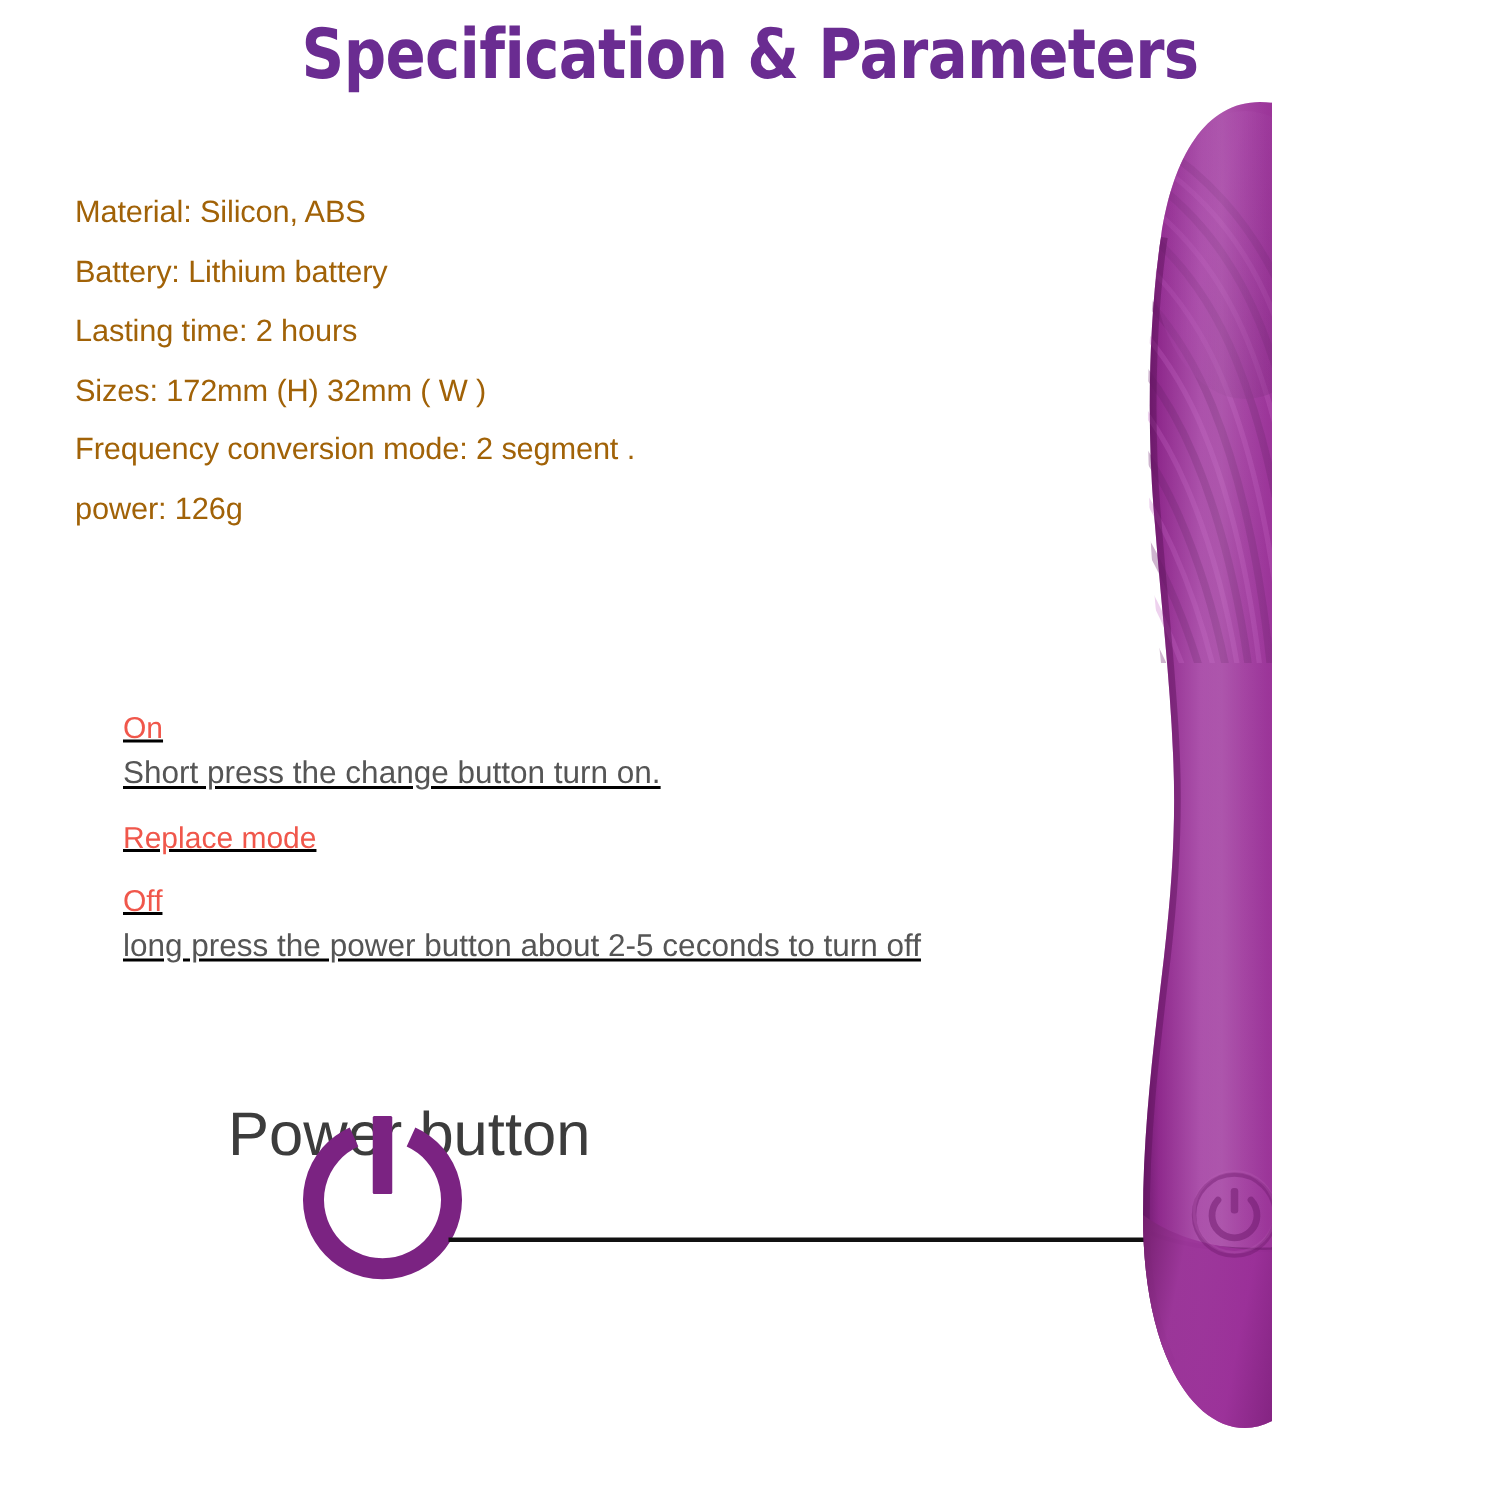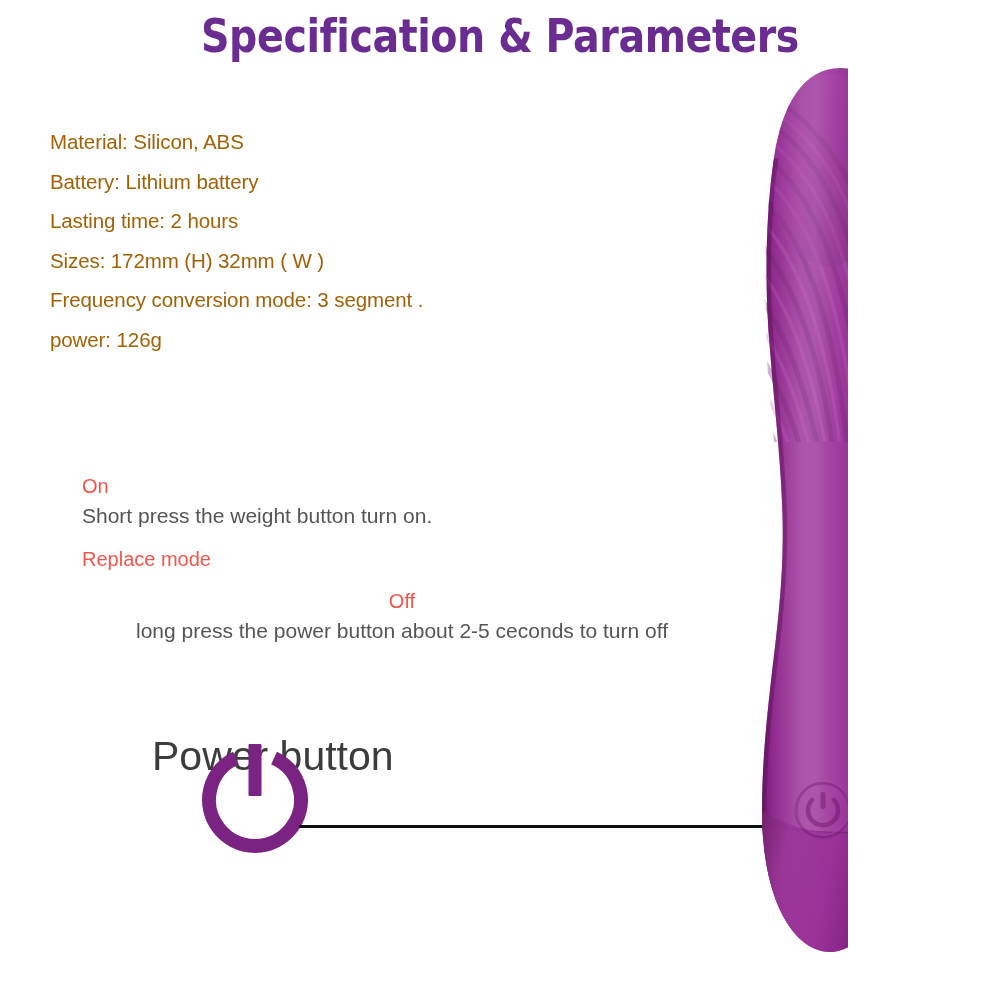--- a/index.html
+++ b/index.html
@@ -51,25 +51,26 @@
     white-space: nowrap;
     letter-spacing: -0.1px;
   }
 
   
   .instructions {
     position: absolute;
     left: 82px;
     top: 472px;
     width: 640px;
+    text-decoration: underline;
   }
   .instr-block {
     margin-bottom: 14px;
   }
-  .instr-block:last-child { margin-bottom: 0; text-align: center; }
+  .instr-block:last-child { margin-bottom: 0; }
   .instr-heading {
     color: #F0574B;
     font-size: 20px;
     line-height: 28px;
     white-space: nowrap;
   }
   .instr-body {
     color: #555555;
     font-size: 21px;
     line-height: 31px;
@@ -116,28 +117,28 @@
 
 <div id="page">
 
   <div class="page-title">Specification &amp; Parameters</div>
 
   <div class="spec-list">
     <div class="spec-line">Material: Silicon, ABS</div>
     <div class="spec-line">Battery: Lithium battery</div>
     <div class="spec-line">Lasting time: 2 hours</div>
     <div class="spec-line">Sizes: 172mm (H) 32mm ( W )</div>
-    <div class="spec-line">Frequency conversion mode: 3 segment .</div>
+    <div class="spec-line">Frequency conversion mode: 2 segment .</div>
     <div class="spec-line">power: 126g</div>
   </div>
 
   <div class="instructions">
     <div class="instr-block">
       <div class="instr-heading">On</div>
-      <div class="instr-body">Short press the weight button turn on.</div>
+      <div class="instr-body">Short press the change button turn on.</div>
     </div>
     <div class="instr-block">
       <div class="instr-heading">Replace mode</div>
     </div>
     <div class="instr-block">
       <div class="instr-heading">Off</div>
       <div class="instr-body">long press the power button about 2-5 ceconds to turn off</div>
     </div>
   </div>
 

